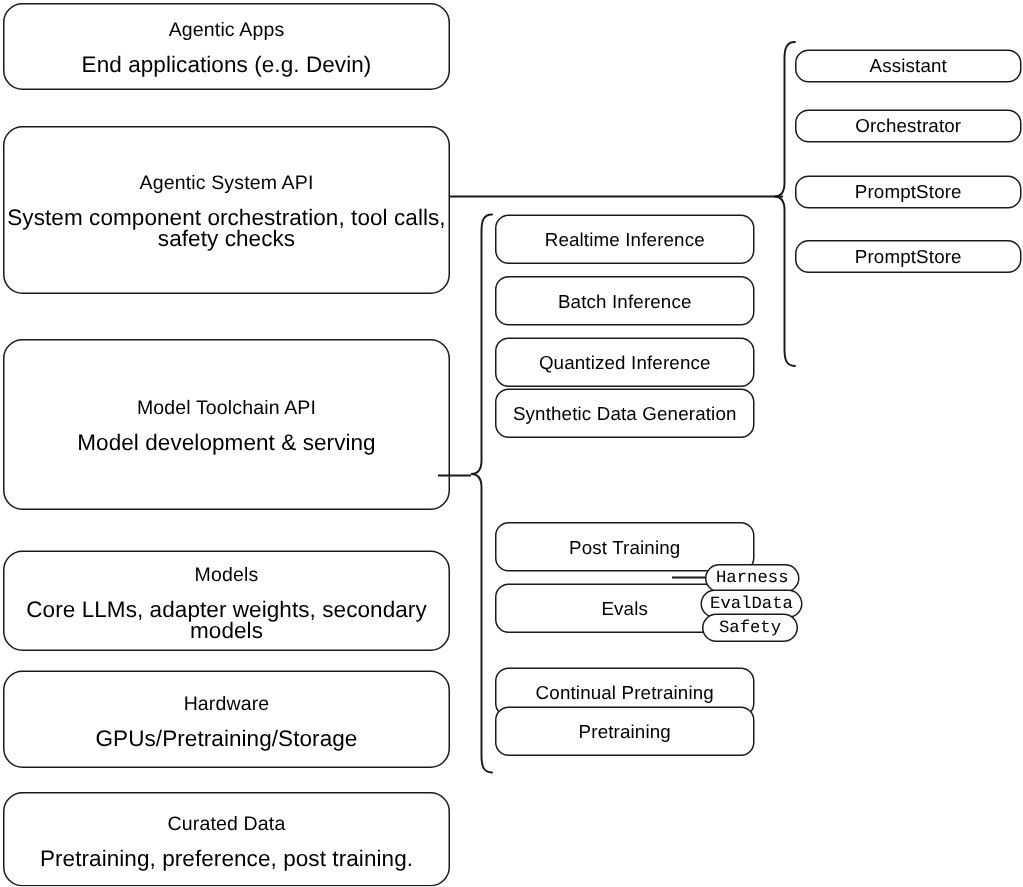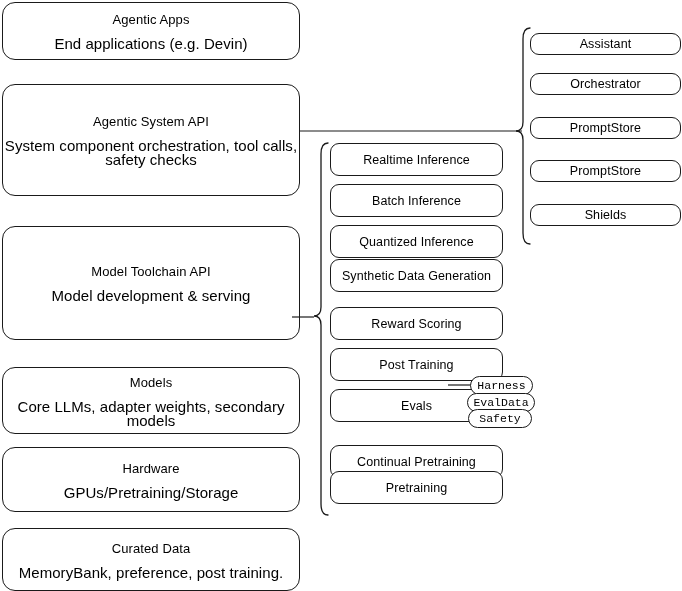--- a/index.html
+++ b/index.html
@@ -118,21 +118,21 @@
     <div class="subtitle">Core LLMs, adapter weights, secondary models</div>
   </div>
 
   <div class="node layer-node" style="top:447px; height:65px;">
     <div class="title">Hardware</div>
     <div class="subtitle">GPUs/Pretraining/Storage</div>
   </div>
 
   <div class="node layer-node" style="top:528px; height:63px;">
     <div class="title">Curated Data</div>
-    <div class="subtitle">MemoryBank, preference, post training.</div>
+    <div class="subtitle">Pretraining, preference, post training.</div>
   </div>
 
   <div class="connector" style="left:300px; top:120px; width:230px; height:24px;">
     <svg width="230" height="24" viewBox="0 0 230 24">
       <path d="M0,11 L222,11" fill="none" stroke="#1a1a1a" stroke-width="1.2"></path>
     </svg>
   </div>
 
   <div class="connector" style="left:514px; top:26px; width:22px; height:222px;">
     <svg width="22" height="222" viewBox="0 0 22 222">
@@ -176,23 +176,20 @@
   </div>
   <div class="node cap-node" style="top:184px;">
     <div class="title">Batch Inference</div>
   </div>
   <div class="node cap-node" style="top:225px;">
     <div class="title">Quantized Inference</div>
   </div>
   <div class="node cap-node" style="top:259px;">
     <div class="title">Synthetic Data Generation</div>
   </div>
-  <div class="node cap-node" style="top:307px;">
-    <div class="title">Reward Scoring</div>
-  </div>
   <div class="node cap-node" style="top:348px;">
     <div class="title">Post Training</div>
   </div>
   <div class="node cap-node" style="top:389px;">
     <div class="title">Evals</div>
   </div>
   <div class="node cap-node" style="top:445px;">
     <div class="title">Continual Pretraining</div>
   </div>
   <div class="node cap-node" style="top:471px;">
@@ -214,17 +211,14 @@
   </div>
   <div class="node sys-node" style="top:73px;">
     <div class="title">Orchestrator</div>
   </div>
   <div class="node sys-node" style="top:117px;">
     <div class="title">PromptStore</div>
   </div>
   <div class="node sys-node" style="top:160px;">
     <div class="title">PromptStore</div>
   </div>
-  <div class="node sys-node" style="top:204px;">
-    <div class="title">Shields</div>
-  </div>
 
 </div>
 
 </body></html>

